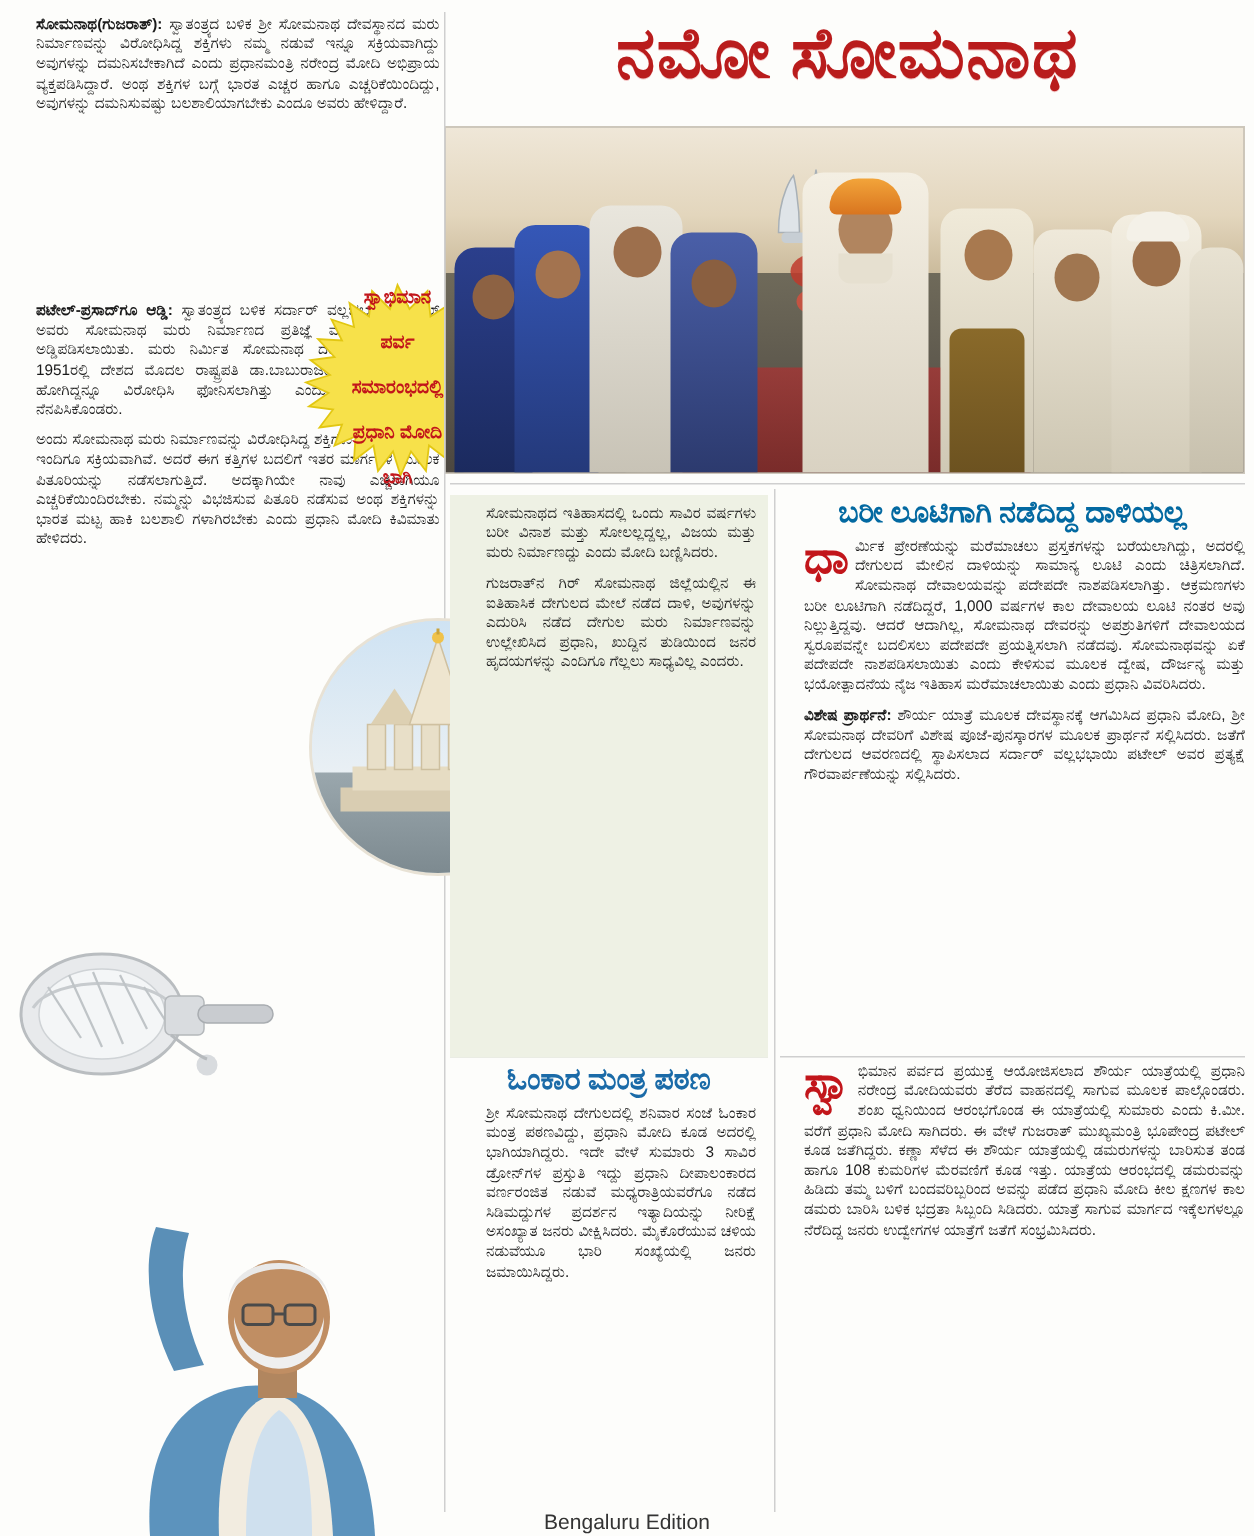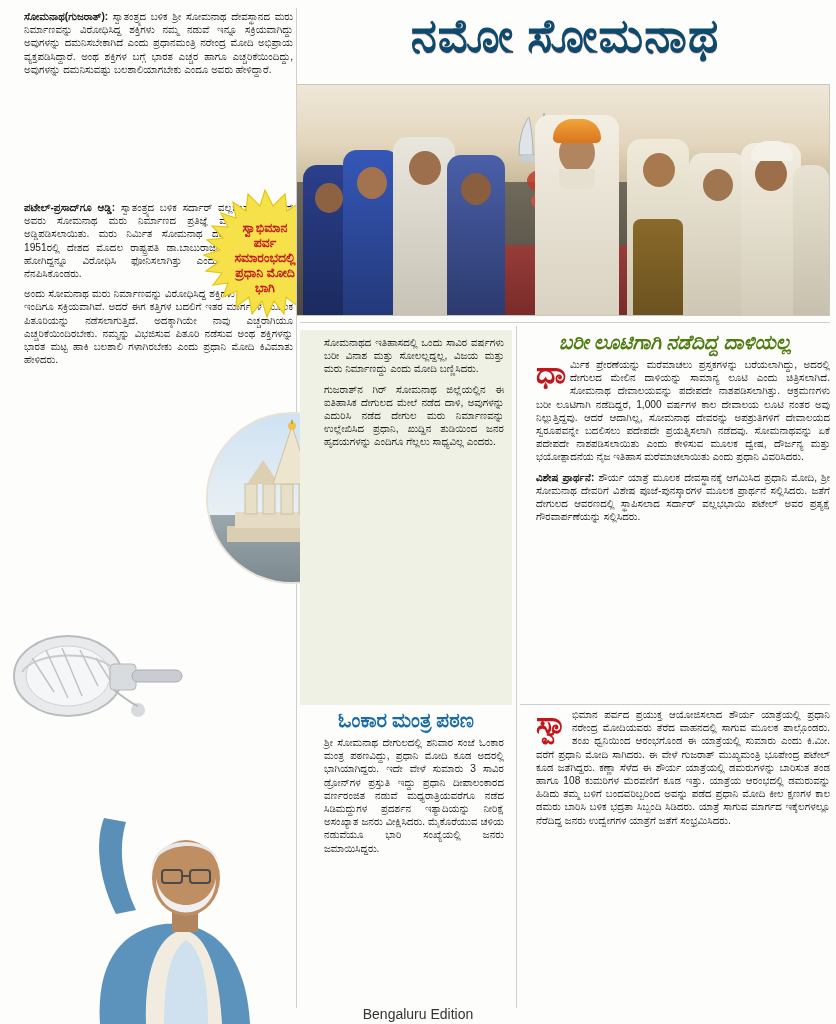--- a/index.html
+++ b/index.html
@@ -28,21 +28,21 @@
   .masthead {
     position:absolute;
     left:300px; top:6px; width:530px; height:78px;
     display:flex; align-items:flex-start; justify-content:center;
   }
   .masthead-title {
     font-family:"Liberation Serif", serif;
     font-weight:bold;
     font-size:47px;
     letter-spacing:1px;
-    color:#0c4a6e;
+    color:#b91c1c;
     white-space:nowrap;
     line-height:60px;
     text-shadow:0 1px 0 #f3c6c6;
   }
 
   
   .col-topleft {
     position:absolute;
     left:8px; top:10px; width:285px;
   }
@@ -57,20 +57,21 @@
   }
   .starburst svg { display:block; }
   .starburst-text {
     position:absolute; inset:0;
     display:flex; flex-direction:column;
     align-items:center; justify-content:center;
     font-size:12.5px; font-weight:bold;
     color:#c2161b; line-height:15px;
     text-align:center;
     padding:0 14px;
+    gap:15px;
   }
 
   
   .photo-main {
     position:absolute;
     left:296px; top:84px; width:534px; height:232px;
     overflow:hidden;
     background:#b9b2a6;
     border:1px solid #cdc7bb;
   }
@@ -125,21 +126,21 @@
   }
   .sec-head {
     font-family:"Liberation Serif", serif;
     font-weight:bold;
     color:#1b6ba8;
     font-size:20px;
     line-height:24px;
     text-align:center;
     margin:0 0 4px 0;
   }
-  .sec-head.red { color:#4d7c0f;font-style:italic; }
+  .sec-head.red { color:#0369a1; }
 
   
   .col-mid-bottom {
     position:absolute;
     left:300px; top:708px; width:212px; height:300px;
     padding:0 8px;
   }
 
   
   .col-right-1 {

